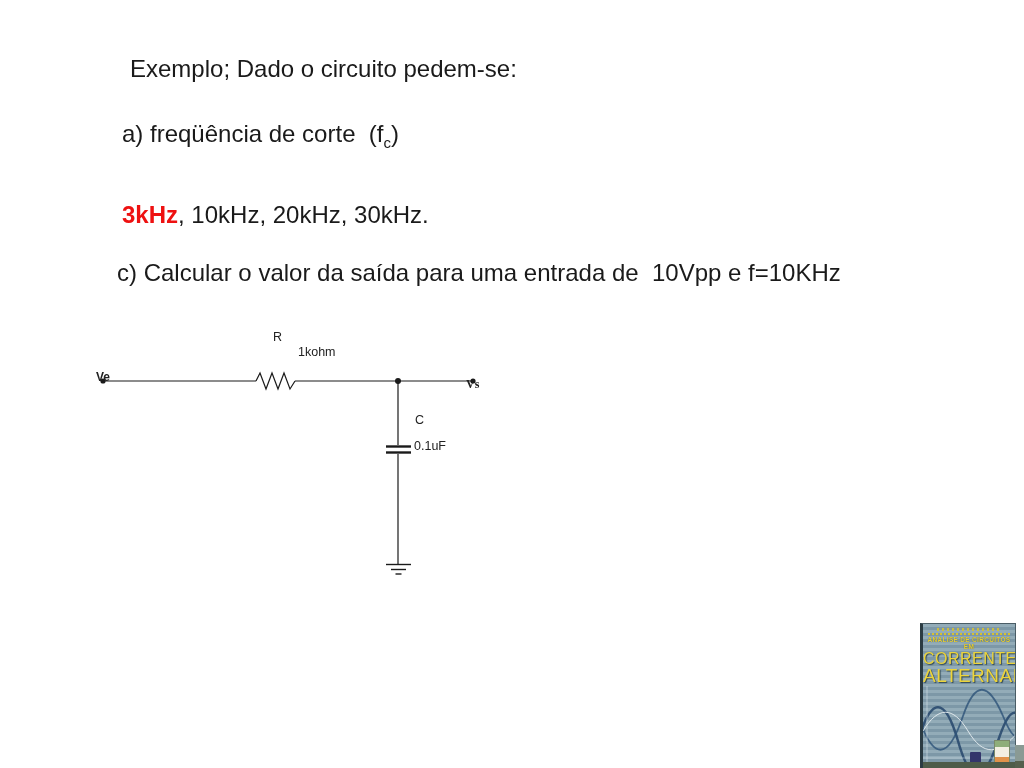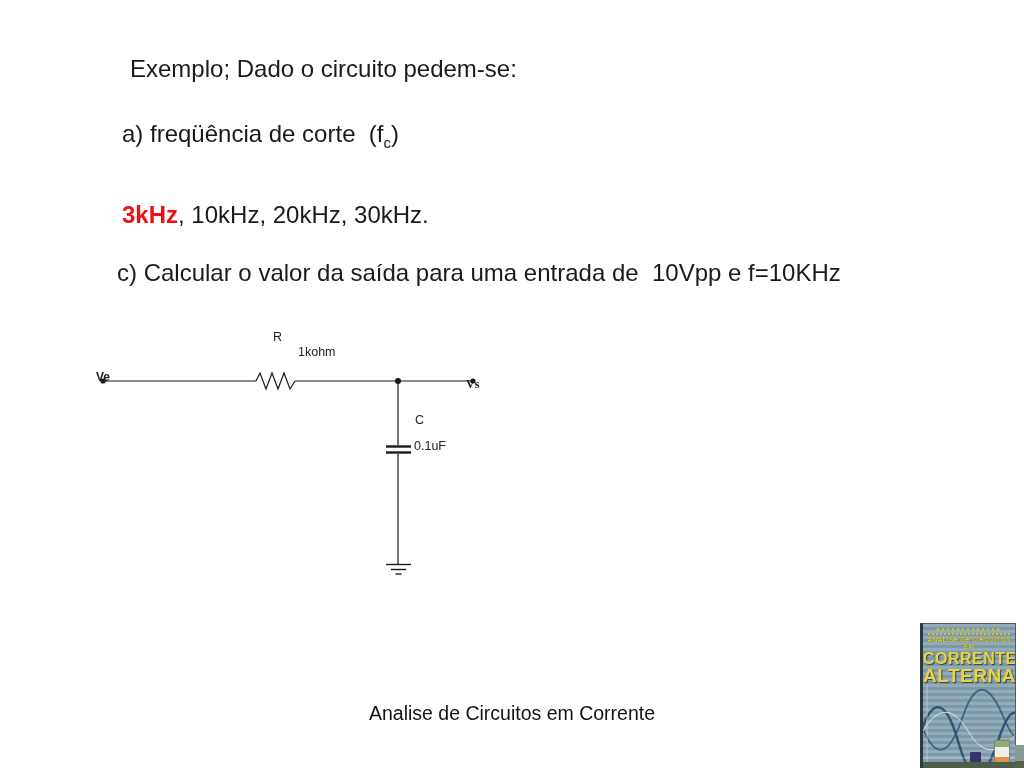--- a/index.html
+++ b/index.html
@@ -45,21 +45,21 @@
     border-right: 1px solid #4a5d66;
     overflow: hidden;
   }
   .book-authorline { margin: 4px 14px 0 14px; height: 3px;
     background: repeating-linear-gradient(90deg, #d8c22e 0 2px, transparent 2px 5px);
     opacity: .85; }
   .book-dashed { margin: 2px 5px 1px 5px; border-top: 2px dotted #d8c22e; }
   .book-series { font-size: 6.5px; font-weight: bold; color: #e9d034;
     text-align: center; letter-spacing: .3px; margin-top: 1px;
     text-shadow: 0 0 1px #37505c; }
-  .book-title { font-size: 16px; font-weight: 700; color: #ecd43a;
+  .book-title { font-size: 16px; font-weight: 400; color: #ecd43a;
     text-align: center; line-height: 17px; letter-spacing: .5px;
     text-shadow: 1px 1px 1px #2f4550; }
   .book-title.second { font-size: 19px; }
   .book-waves { position: absolute; left: 0; top: 62px; }
   .book-logo { position: absolute; left: 47px; top: 128px; width: 11px; height: 11px;
     background: #33356b; border-radius: 1px; }
   .book-tag { position: absolute; left: 71px; top: 116px; width: 16px; height: 24px;
     background: linear-gradient(180deg, #8fae7a 0 28%, #f3efe2 28% 75%, #e0924a 75%);
     border: 1px solid #7a8a6a; box-sizing: border-box; }
   .book-bottom-band { position: absolute; left: 0; bottom: 0; width: 100%; height: 6px;
@@ -107,21 +107,21 @@
 </svg>
 
 <span class="lbl lbl-bold" id="lbl-ve">Ve</span>
 <span class="lbl" id="lbl-r">R</span>
 <span class="lbl" id="lbl-rval">1kohm</span>
 <span class="lbl lbl-bold" id="lbl-vs">Vs</span>
 <span class="lbl" id="lbl-c">C</span>
 <span class="lbl" id="lbl-cval">0.1uF</span>
 
 <div class="abs footer">
-  <span>Analise de Circuitos em Corrente</span><br>
+  <br>
 </div>
 
 <div class="abs book">
   <div class="book-authorline"></div>
   <div class="book-dashed"></div>
   <div class="book-series">ANALISE DE CIRCUITOS EM</div>
   <div class="book-title">CORRENTE</div>
   <div class="book-title second">ALTERNADA</div>
   <svg class="book-waves" width="96" height="77" fill="none">
     <path d="M-5,55 C8,10 22,10 35,55 C48,100 60,100 75,55 C85,25 92,20 100,35" stroke="#24456b" stroke-width="2.5" opacity="0.85"></path>

